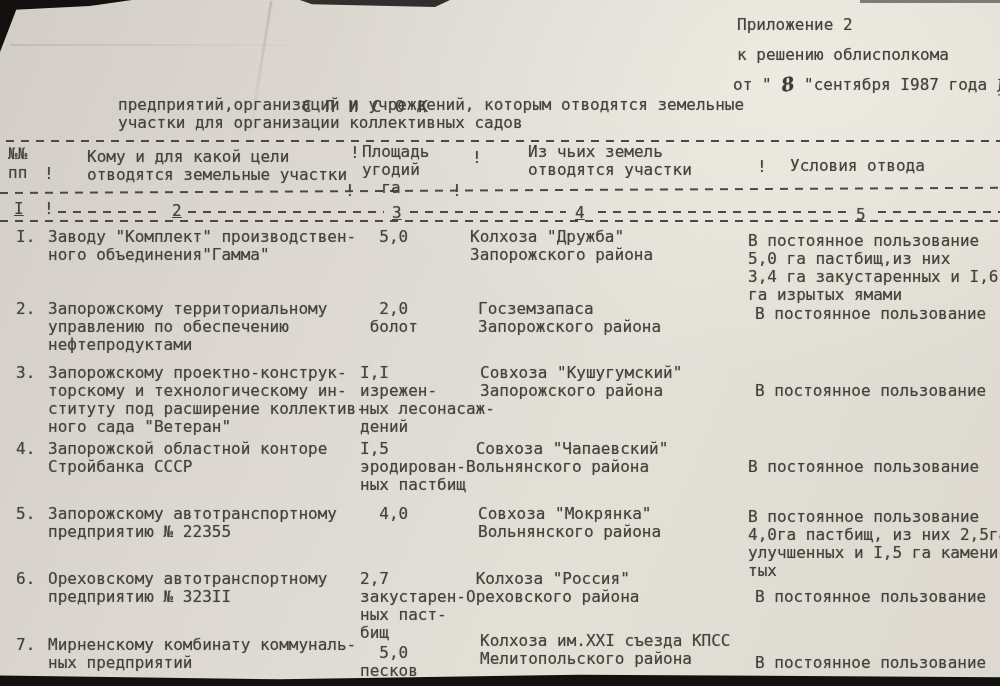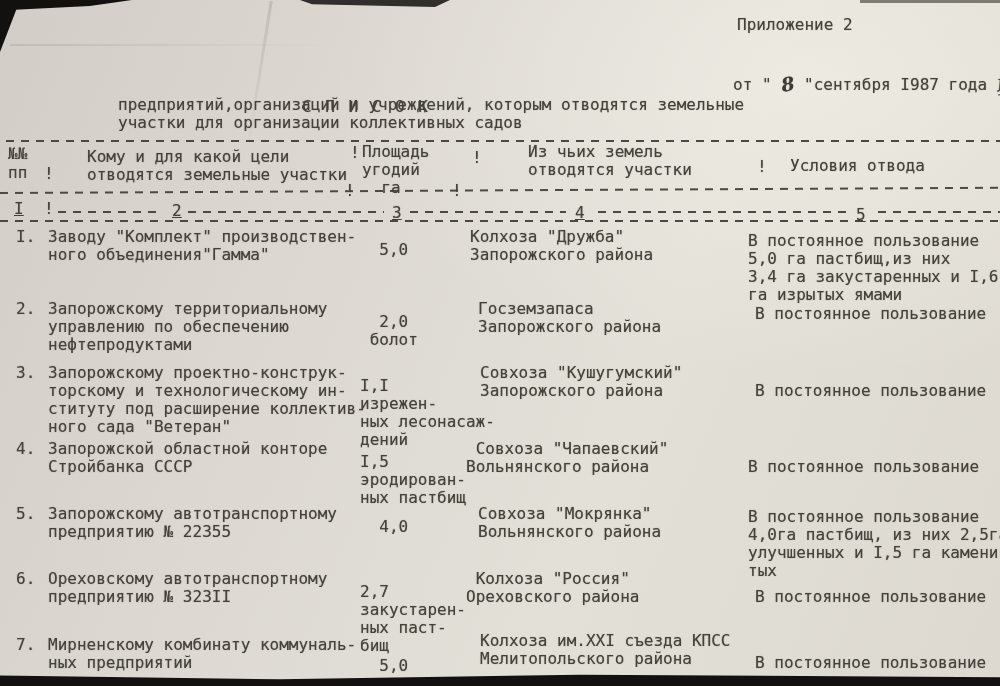--- a/index.html
+++ b/index.html
@@ -26,21 +26,21 @@
   .edge-bottom{left:0;top:671px;width:1000px;height:15px;
     clip-path:polygon(0 30%,28% 55%,58% 25%,100% 42%,100% 100%,0 100%);}
   .ink{color:#454239;text-shadow:0 0 1px rgba(66,62,55,.5);}
   .t16{font-size:16px;line-height:18px;white-space:pre;position:absolute;}
   .dash{position:absolute;height:2px;
     background:repeating-linear-gradient(90deg,#4d4942 0 8px,rgba(0,0,0,0) 8px 15px);}
   .row{position:absolute;left:0;width:1000px;}
   .cell{position:absolute;font-size:16px;line-height:18px;white-space:pre;}
   .c-num{left:16px;top:0;}
   .c-purpose{left:48px;top:0;}
-  .c-area{left:360px;top:0;margin-top:13px;}
+  .c-area{left:360px;top:0;}
   .c-source{left:478px;top:0;}
   .c-terms{left:755px;top:0;}
   .r1{top:228px;} .r2{top:300px;} .r3{top:364px;} .r4{top:440px;}
   .r5{top:505px;} .r6{top:570px;} .r7{top:636px;}
   .r1 .c-source{left:470px;}
   .r4 .c-source,.r6 .c-source{left:466px;}
   .r3 .c-source,.r7 .c-source{left:480px;}
   .r1 .c-terms,.r4 .c-terms,.r5 .c-terms{left:748px;}
   .r1 .c-terms{top:4px;}
   .r2 .c-terms{top:5px;}
@@ -57,20 +57,21 @@
   .title{letter-spacing:2px;}
 </style>
 </head>
 <body>
 
 <div class="paper">
   <div class="crease-v"></div>
   <div class="crease-h"></div>
 
   <div class="t16 ink" style="left:737px;top:16px;">Приложение 2</div>
+  <div class="t16 ink" style="left:737px;top:46px;">к решению облисполкома</div>
   <div class="t16 ink" style="left:733px;top:74px;"><span>от " </span><span class="hw hw-day">8</span><span> "сентября I987 года </span><span class="hw hw-no">№3</span></div>
 
   <div class="t16 ink title" style="left:302px;top:88px;margin-top:10px;">С П И С О К</div>
   <div class="t16 ink" style="left:118px;top:96px;">предприятий,организаций и учреждений, которым отводятся земельные
 участки для организации коллективных садов</div>
 
   <div class="dash" style="left:6px;top:140px;width:994px;"></div>
   <div class="dash" style="left:0;top:192px;width:1000px;transform:rotate(-0.3deg);transform-origin:left;"></div>
   <div class="dash" style="left:0;top:220px;width:1000px;"></div>
 

